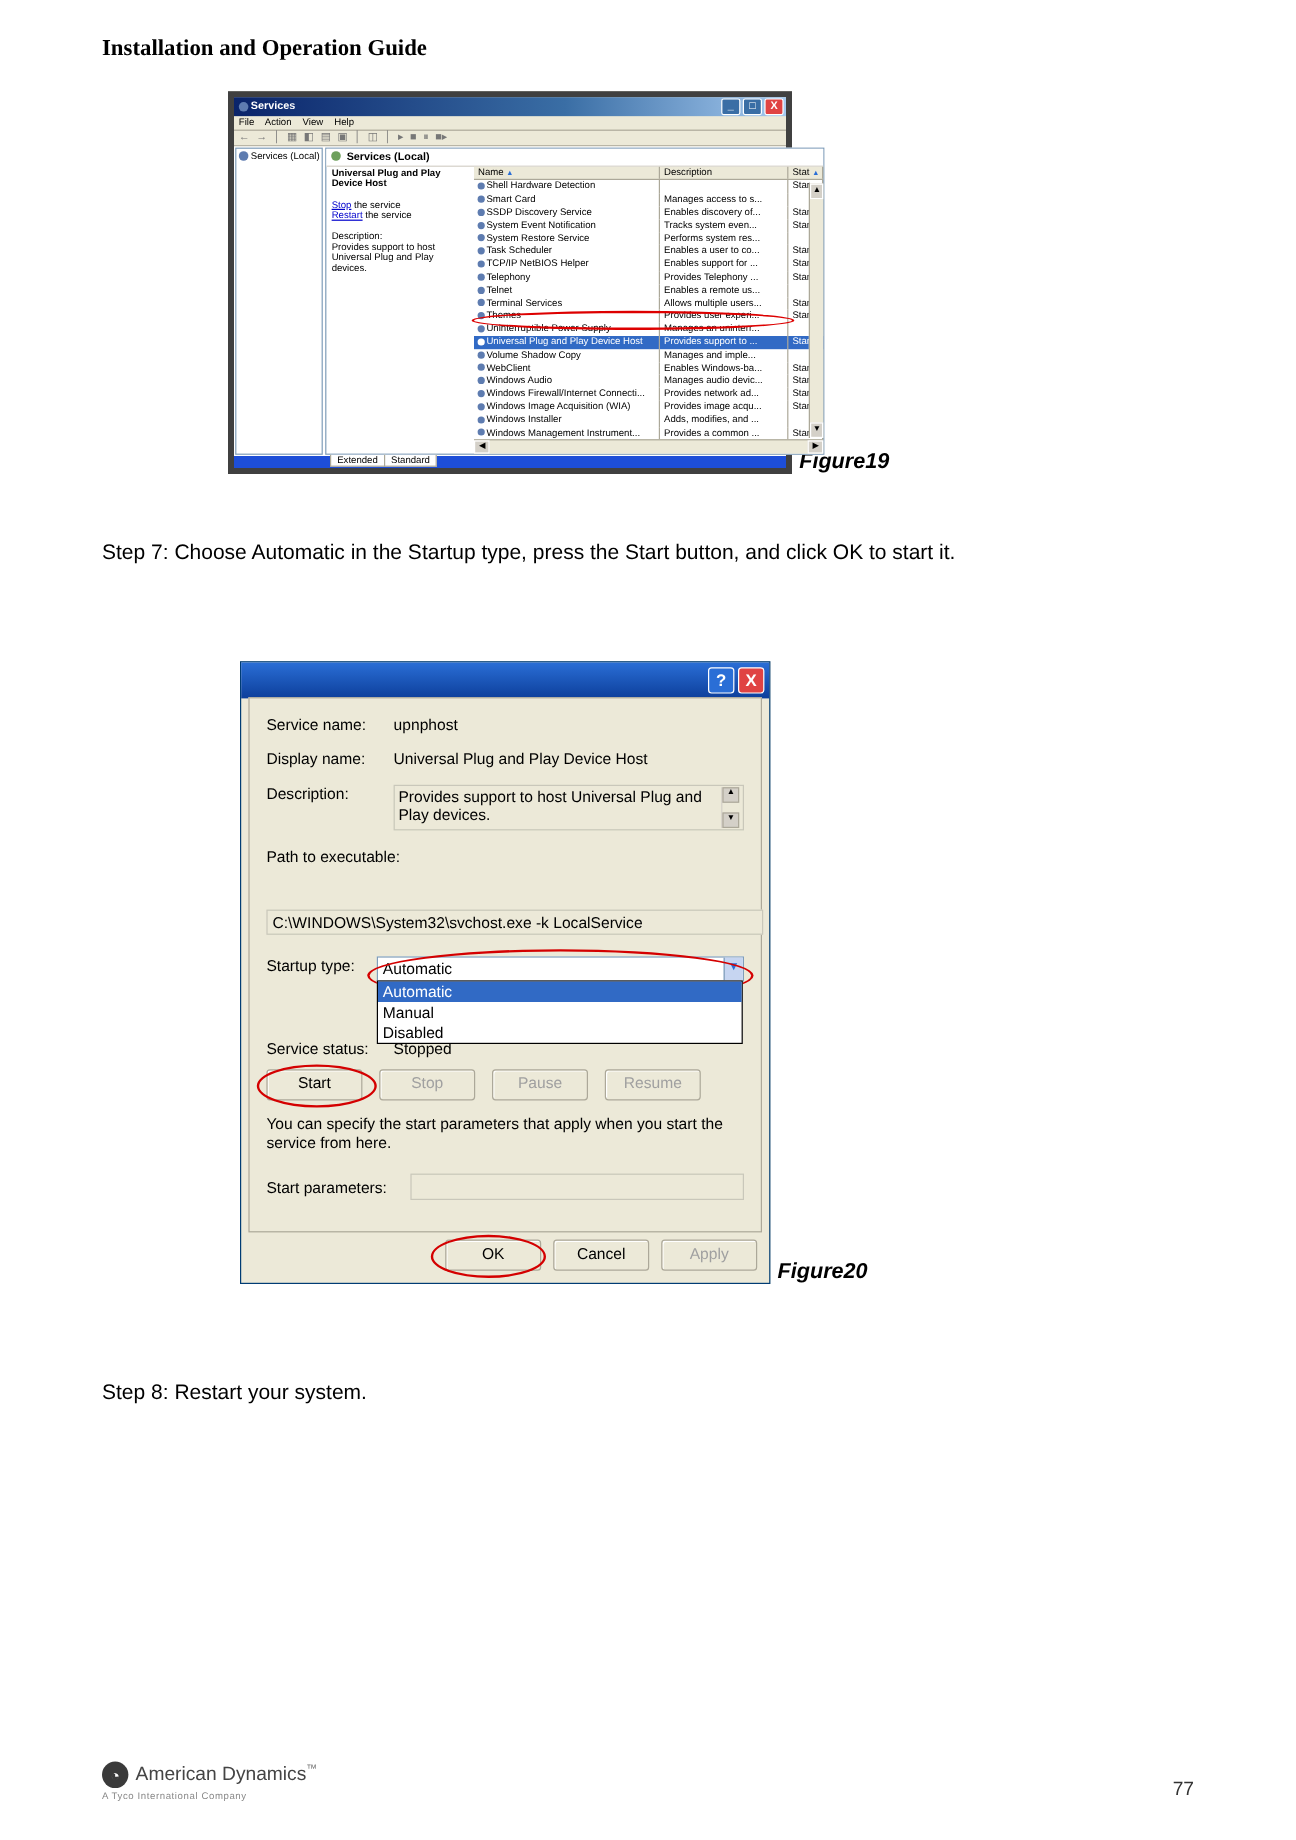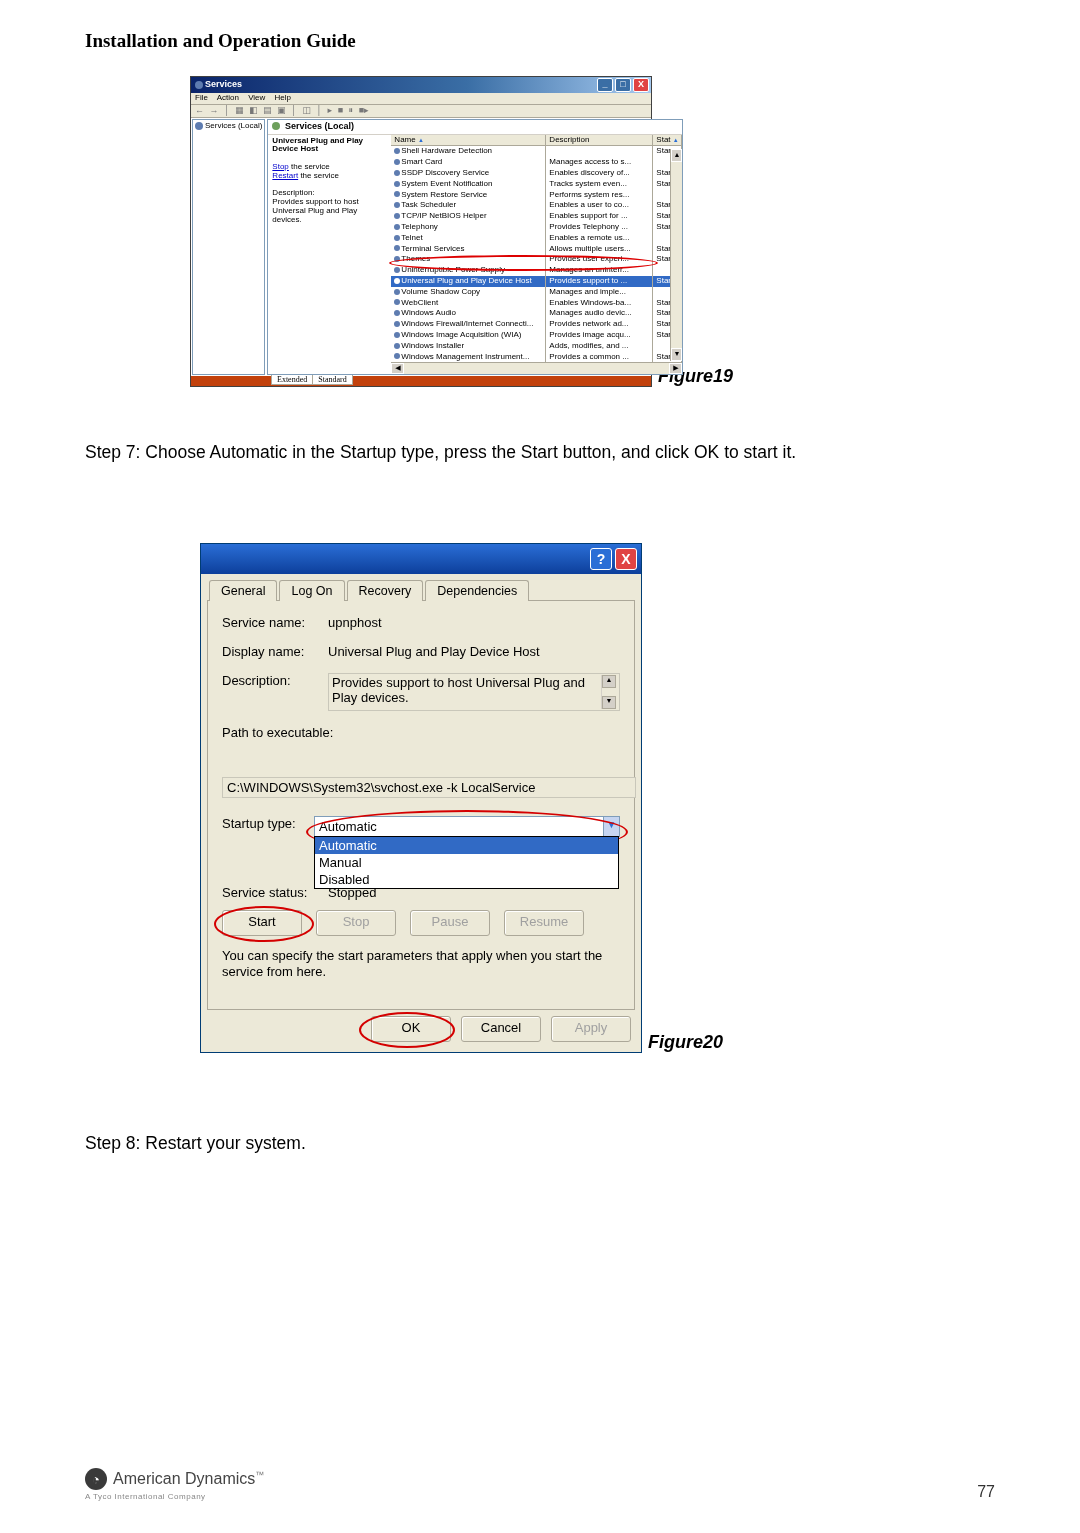--- a/index.html
+++ b/index.html
@@ -29,21 +29,21 @@
     font-style: italic;
   }
   .step7 { margin-top: 55px; font-family: Arial, sans-serif; font-size: 17.5px; }
   .step7 b, .step8 b { font-weight: normal; }
   .see { margin-top: 36px; margin-left: 52px; font-family: Arial, sans-serif; font-size: 17.5px; }
   .step8 { margin-top: 80px; font-family: Arial, sans-serif; font-size: 17.5px; }
 
   
   .svc-win {
     width: 460px;
-    border: 1px solid #404040;
+    border: 5px solid #404040;
     font-family: Tahoma, Arial, sans-serif;
     font-size: 8px;
     background: #ece9d8;
     line-height: 1.1;
   }
   .svc-title {
     background: linear-gradient(to right,#0a246a,#3a6ea5 60%,#a6caf0);
     color: #fff;
     height: 16px;
     display: flex;
@@ -89,21 +89,21 @@
   .svc-rows { }
   .svc-row { display:flex; font-size:8px; white-space:nowrap;}
   .svc-row .gear-icon{width:6px;height:6px;margin-right:1px;}
   .svc-row.sel { background:#316ac5; color:#fff;}
   .svc-row.sel .gear-icon{background:#fff;}
   .svc-scroll { position:absolute; right:0; top:14px; bottom:13px; width:11px; background:#ece9d8; border-left:1px solid #aca899;}
   .svc-scroll .arr { height:11px; background:#d4d0c8; border:1px solid #fff; font-size:7px; text-align:center; line-height:9px;}
   .svc-hscroll { height:11px; background:#ece9d8; border-top:1px solid #aca899; display:flex;}
   .svc-hscroll .arr{width:11px; background:#d4d0c8; border:1px solid #fff; font-size:7px; text-align:center;}
   .svc-hscroll .track{flex:1;}
-  .svc-tabs { padding:0 2px 1px 80px; font-size:8px; background:#c2410c;font-family:Liberation Serif, serif;}
+  .svc-tabs { padding:0 2px 1px 80px; font-size:8px; background:#1d4ed8;}
   .svc-tabs span { border:1px solid #aca899; border-top:none; padding:0 5px; background:#fff; margin-right:-1px;}
   .red-ellipse1 {
     position:absolute; border:2px solid #d00; border-radius:50%;
     width:265px; height:12px; pointer-events:none;
   }
 
   
   .dlg-wrap { margin-top: 80px; margin-left: 115px; }
   .dlg {
     width: 440px;
@@ -394,26 +394,20 @@
   </div>
 
   <div class="dlg-wrap">
     <div style="display:flex;align-items:flex-end;gap:6px;">
       <div class="dlg">
         <div class="dlg-title">
           <span class="spacer"></span>
           <span class="help">?</span>
           <span class="close2">X</span>
         </div>
-        <div class="dlg-tabs">
-          <div class="dlg-tab active">General</div>
-          <div class="dlg-tab">Log On</div>
-          <div class="dlg-tab">Recovery</div>
-          <div class="dlg-tab">Dependencies</div>
-        </div>
         <div class="dlg-body">
           <div class="field-row">
             <div class="lbl">Service name:</div>
             <div class="val">upnphost</div>
           </div>
           <div class="field-row">
             <div class="lbl">Display name:</div>
             <div class="val">Universal Plug and Play Device Host</div>
           </div>
           <div class="field-row">
@@ -453,20 +447,24 @@
           <div class="btn-row" style="position:relative;">
             <div class="xp-btn">Start</div>
             <div class="xp-btn disabled">Stop</div>
             <div class="xp-btn disabled">Pause</div>
             <div class="xp-btn disabled">Resume</div>
             <div class="red-ellipse" style="top:-4px;left:-8px;width:96px;height:32px;"></div>
           </div>
 
           <div class="note">You can specify the start parameters that apply when you start the service from here.</div>
 
+          <div class="param-row">
+            <div class="lbl">Start parameters:</div>
+            <div class="pbox"></div>
+          </div>
         </div>
         <div class="dlg-btns" style="position:relative;">
           <div class="xp-btn">OK</div>
           <div class="xp-btn">Cancel</div>
           <div class="xp-btn disabled">Apply</div>
           <div class="red-ellipse" style="top:-4px;left:158px;width:92px;height:32px;"></div>
         </div>
       </div>
       <div class="fig-label">Figure20</div>
     </div>

